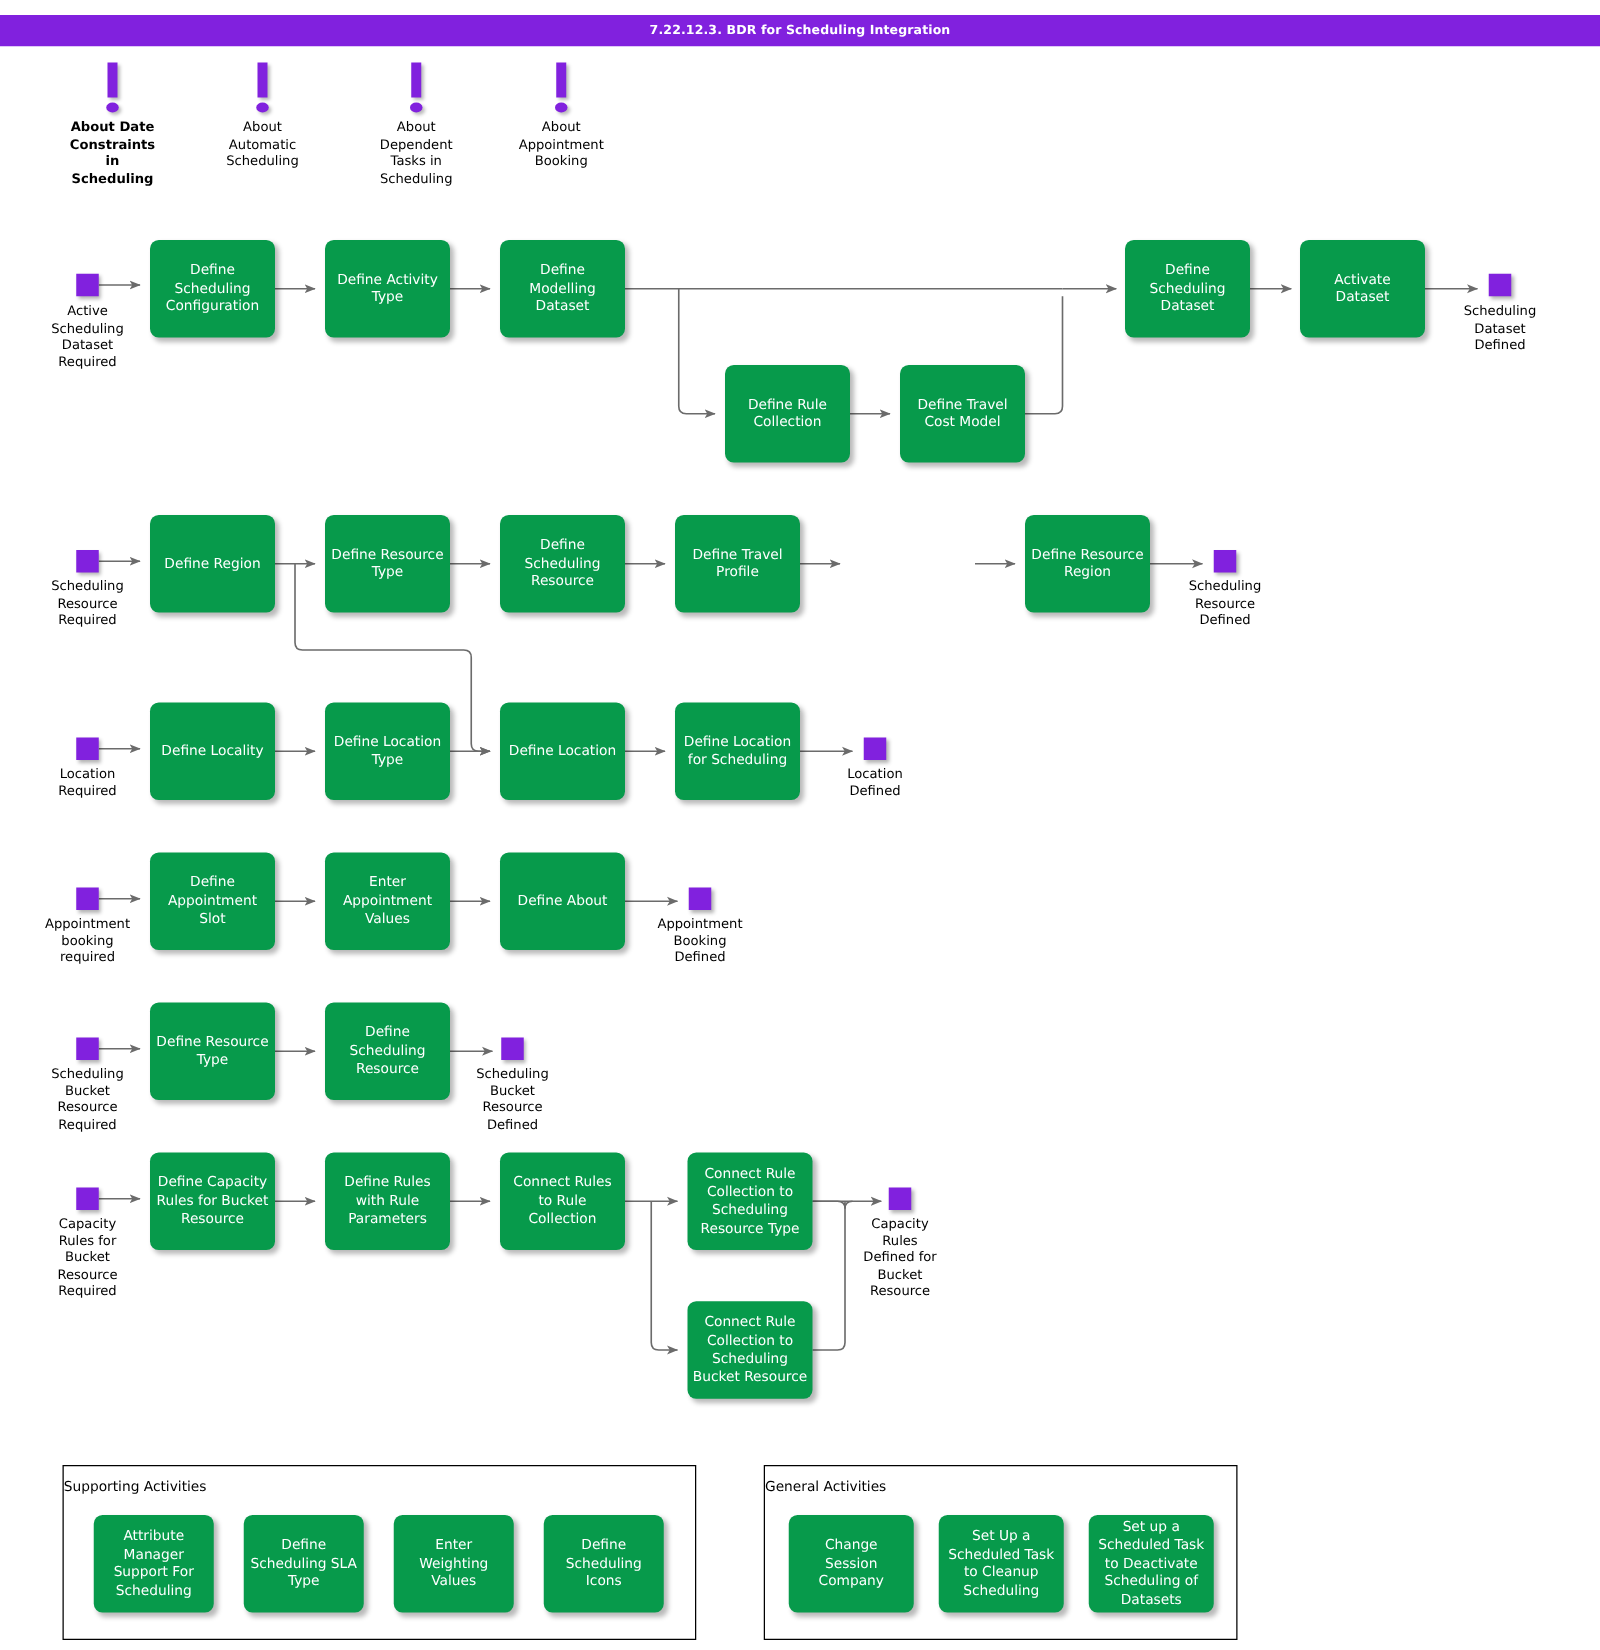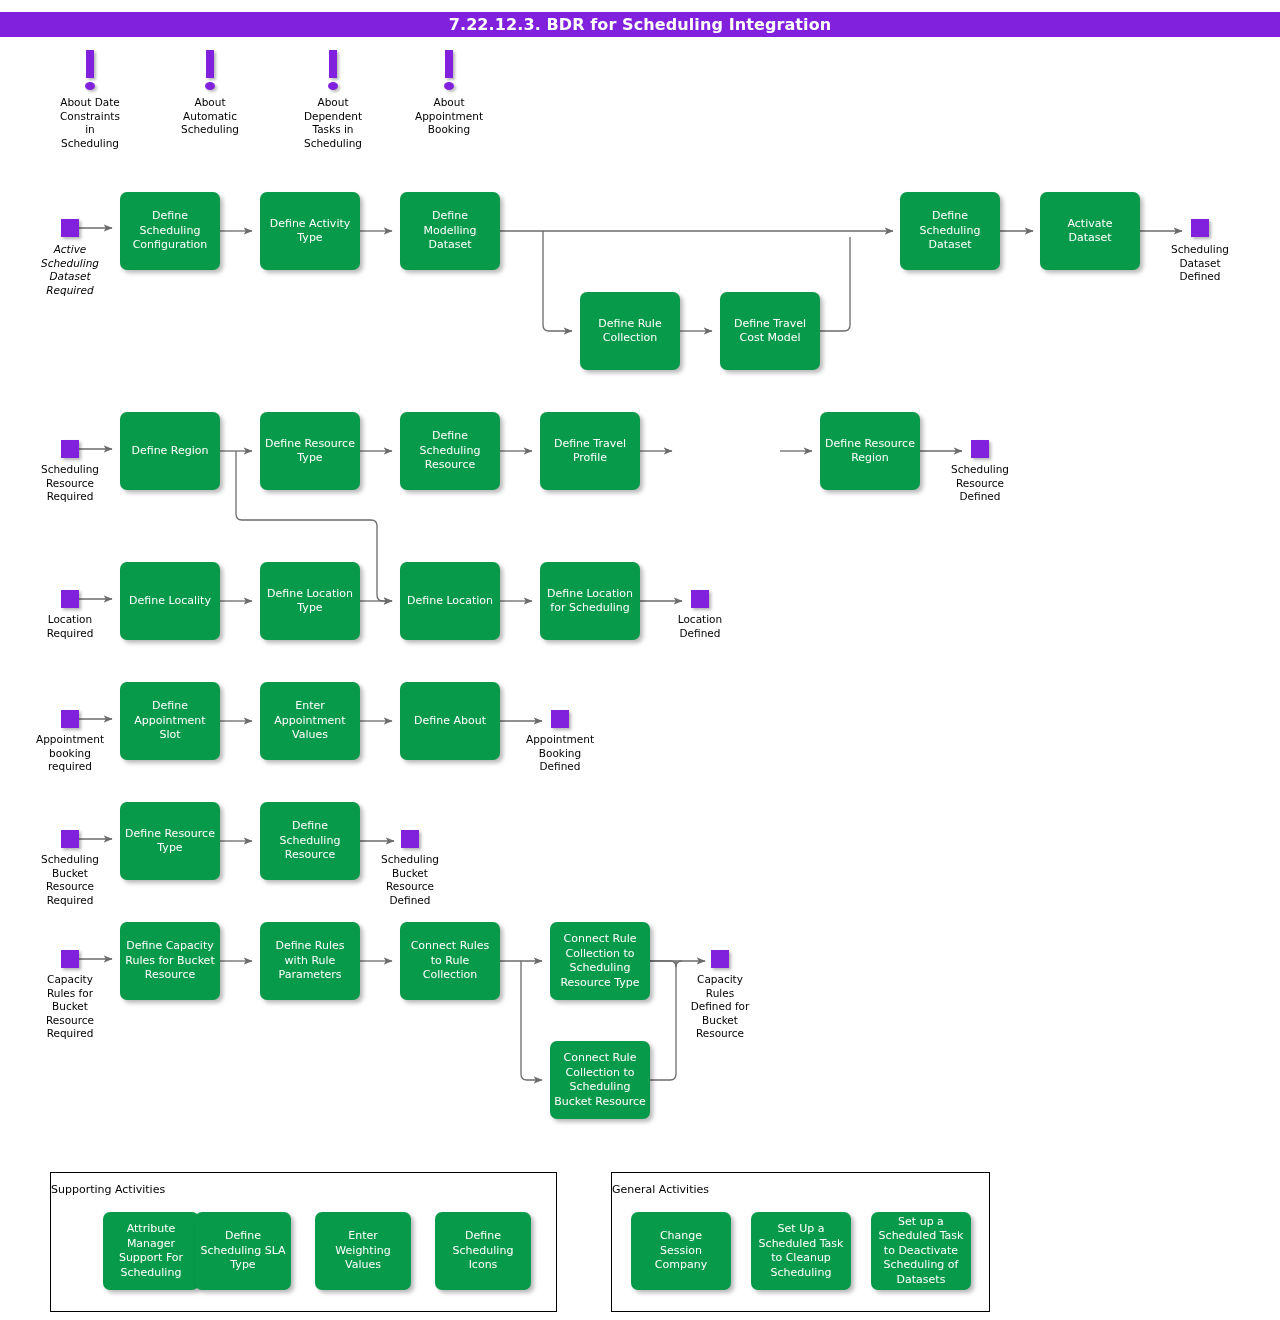--- a/index.html
+++ b/index.html
@@ -10,21 +10,21 @@
   }
   #canvas{position:absolute;left:0;top:0;width:1280px;height:1320px;}
 
   
   .titlebar{
     position:absolute;left:0;top:12px;width:1280px;height:25px;
     background:#8121de;
     display:flex;align-items:center;justify-content:center;
   }
   .titlebar .ttl{
-    color:#ffffff;font-size:16px;font-weight:bold;letter-spacing:0.1px;
+    color:#ffffff;font-size:10px;font-weight:bold;letter-spacing:0.1px;
     white-space:nowrap;
   }
 
   
   #wires{position:absolute;left:0;top:0;width:1280px;height:1320px;pointer-events:none;}
 
   
   .node{
     position:absolute;
     background:#079a4b;
@@ -137,21 +137,21 @@
 
       <path d="M650,961 L670,961 Q676,961 676,967 L676,961"></path>
       <path d="M650,961 L705,961" marker-end="url(#ah)"></path>
       <path d="M650,1080 L670,1080 Q676,1080 676,1074 L676,967 Q676,961 682,961"></path>
     </g>
   </svg>
 
   <div class="note" style="left:46px;top:50px;width:88px;height:105px;">
     <div class="bar"></div>
     <div class="dot"></div>
-    <div class="nlbl" style="white-space: pre-line;">About Date
+    <div class="nlbl" style="white-space: pre-line; font-weight: bold;">About Date
 Constraints
 in
 Scheduling</div>
   </div>
   <div class="note" style="left:166px;top:50px;width:88px;height:105px;">
     <div class="bar"></div>
     <div class="dot"></div>
     <div class="nlbl" style="white-space: pre-line;">About
 Automatic
 Scheduling</div>
@@ -166,21 +166,21 @@
   </div>
   <div class="note" style="left:405px;top:50px;width:88px;height:105px;">
     <div class="bar"></div>
     <div class="dot"></div>
     <div class="nlbl" style="white-space: pre-line;">About
 Appointment
 Booking</div>
   </div>
 
   <div class="term" style="left:61px;top:219px;"></div>
-  <div class="termlbl" style="left: 25px; top: 243px; width: 90px; white-space: pre-line; font-style: italic;">Active
+  <div class="termlbl" style="left: 25px; top: 243px; width: 90px; white-space: pre-line;">Active
 Scheduling
 Dataset
 Required</div>
 
   <div class="node" style="left:120px;top:192px;width:100px;height:78px;">
     <span style="white-space: pre-line;">Define
 Scheduling
 Configuration</span>
   </div>
   <div class="node" style="left:260px;top:192px;width:100px;height:78px;">
@@ -351,21 +351,21 @@
 
   <div class="term" style="left:711px;top:950px;"></div>
   <div class="termlbl" style="left: 675px; top: 973px; width: 90px; white-space: pre-line;">Capacity
 Rules
 Defined for
 Bucket
 Resource</div>
 
   <div class="panel" style="left:50px;top:1172px;width:505px;height:138px;">
     <div class="phead">Supporting Activities</div>
-    <div class="node" style="left:24px;top:39px;width:96px;height:78px;margin-left:28px;">
+    <div class="node" style="left:24px;top:39px;width:96px;height:78px;">
       <span style="white-space: pre-line;">Attribute
 Manager
 Support For
 Scheduling</span>
     </div>
     <div class="node" style="left:144px;top:39px;width:96px;height:78px;">
       <span style="white-space: pre-line;">Define
 Scheduling SLA
 Type</span>
     </div>

